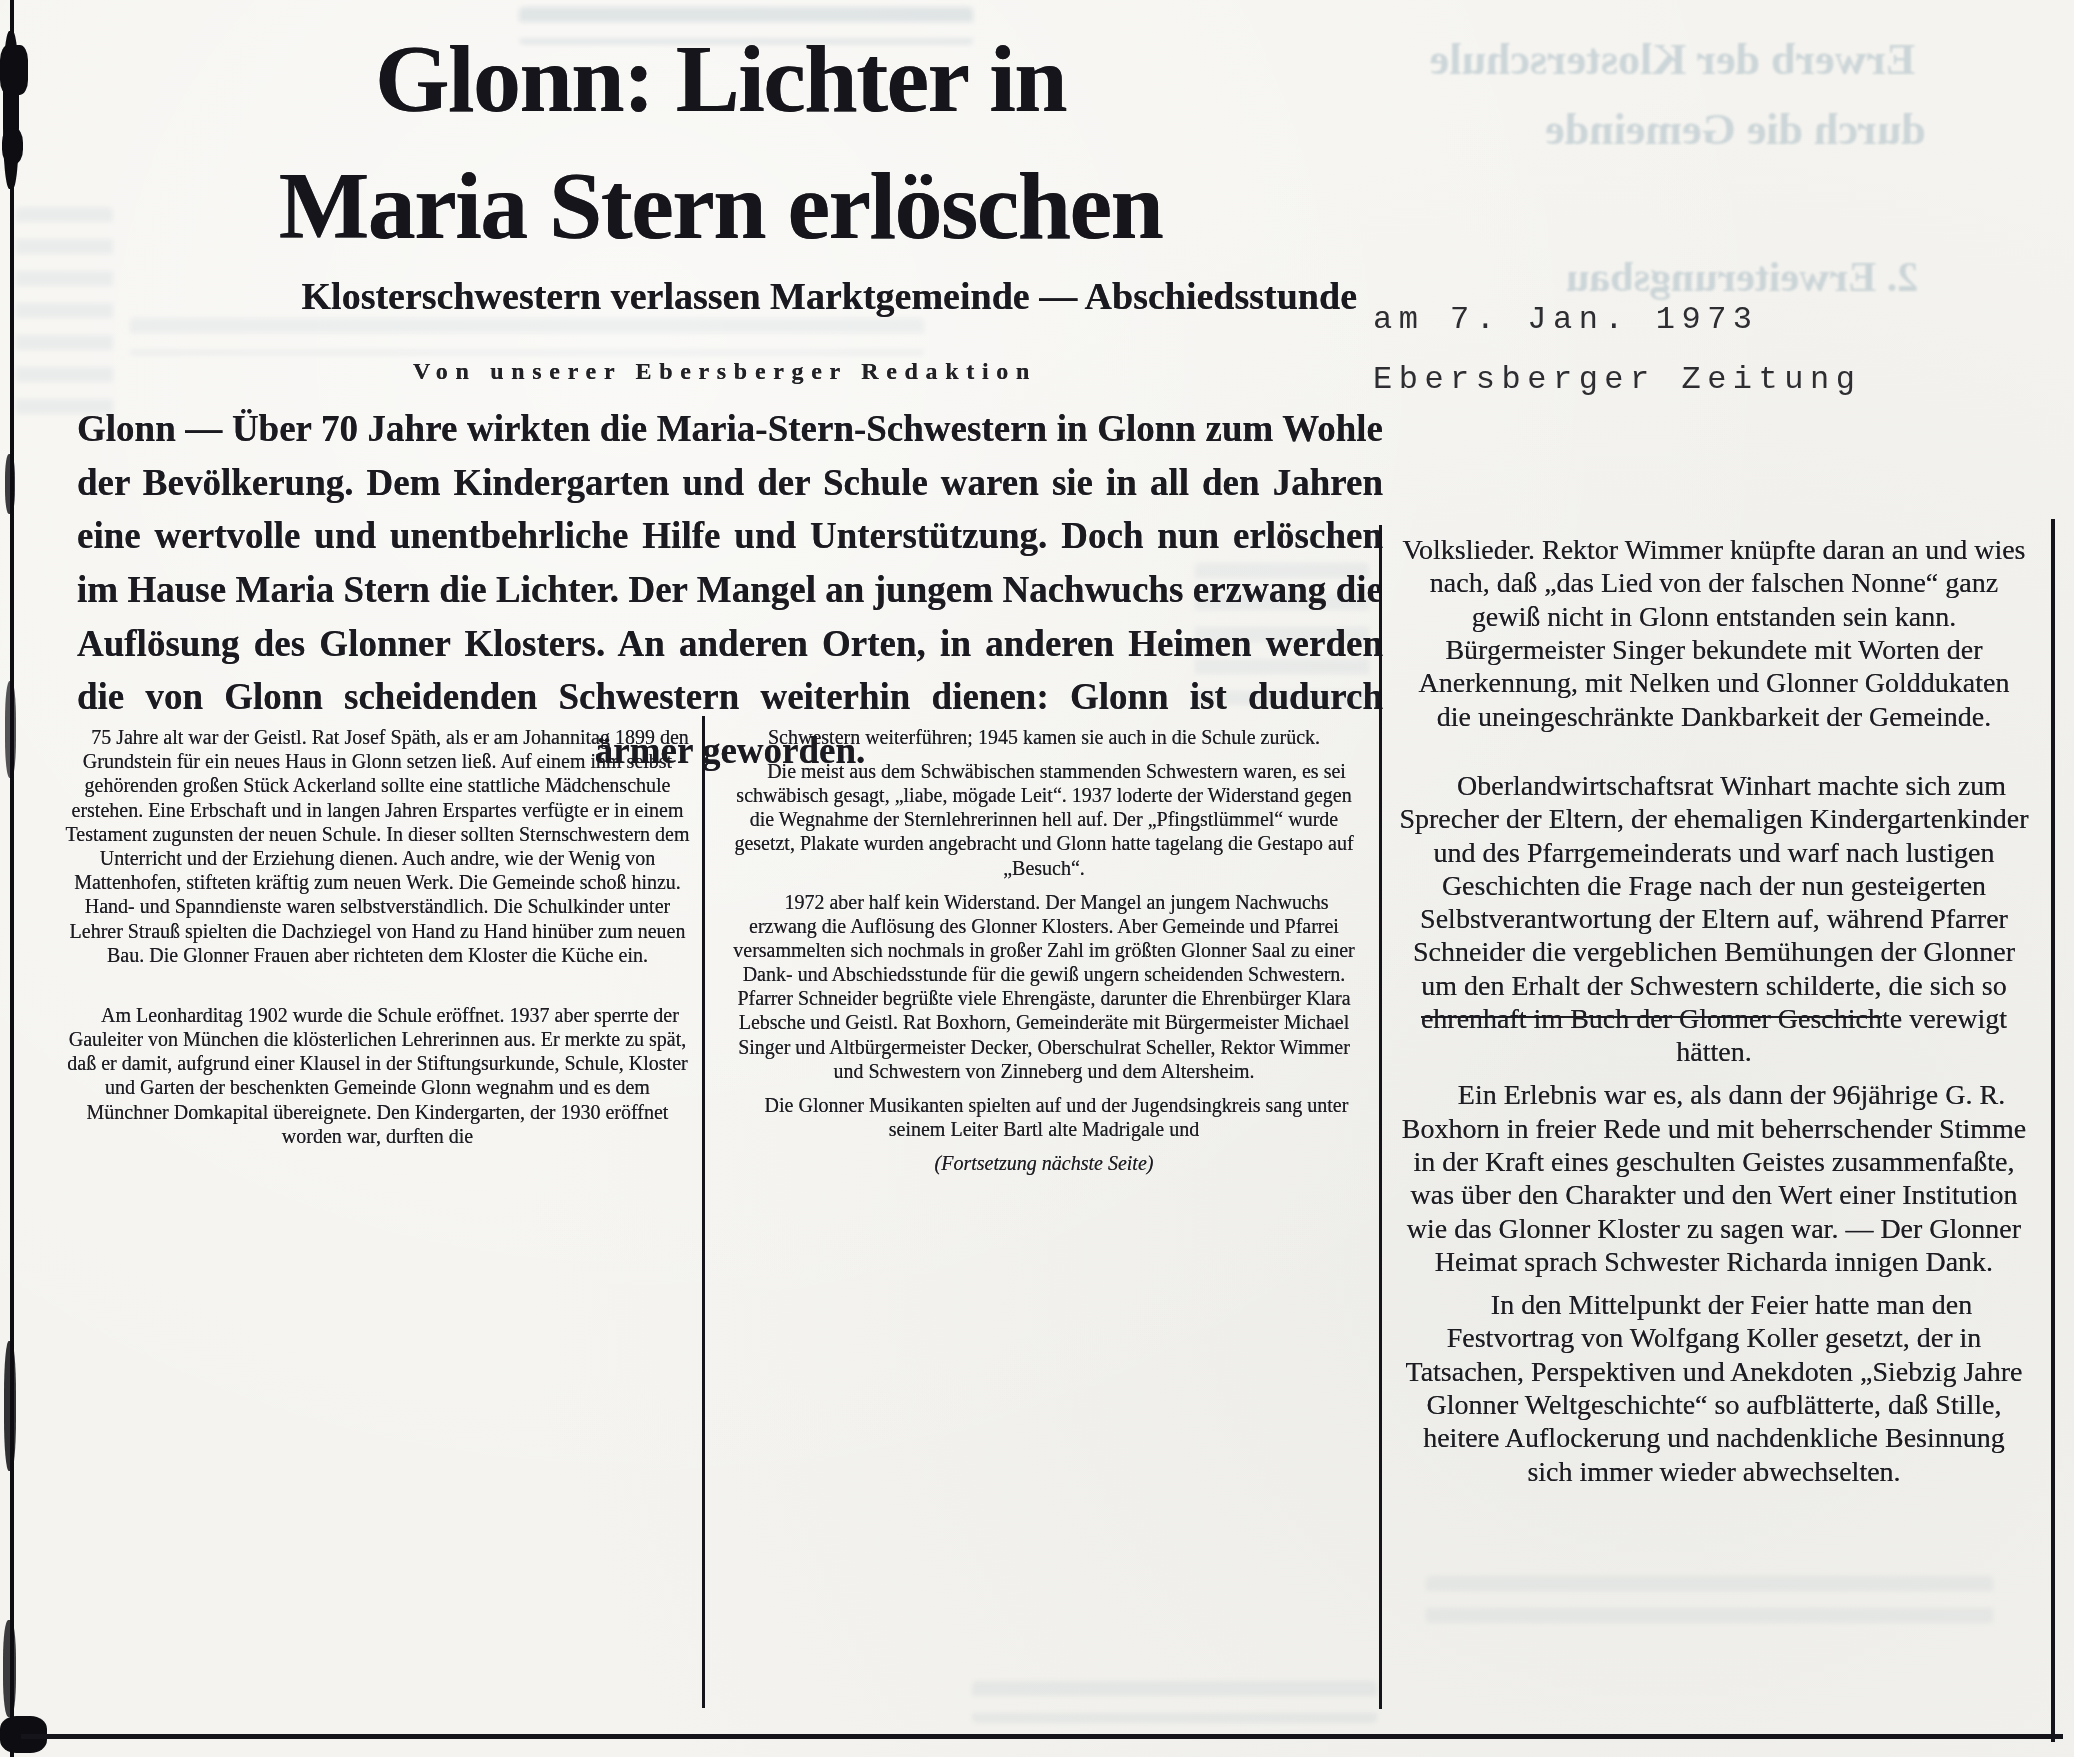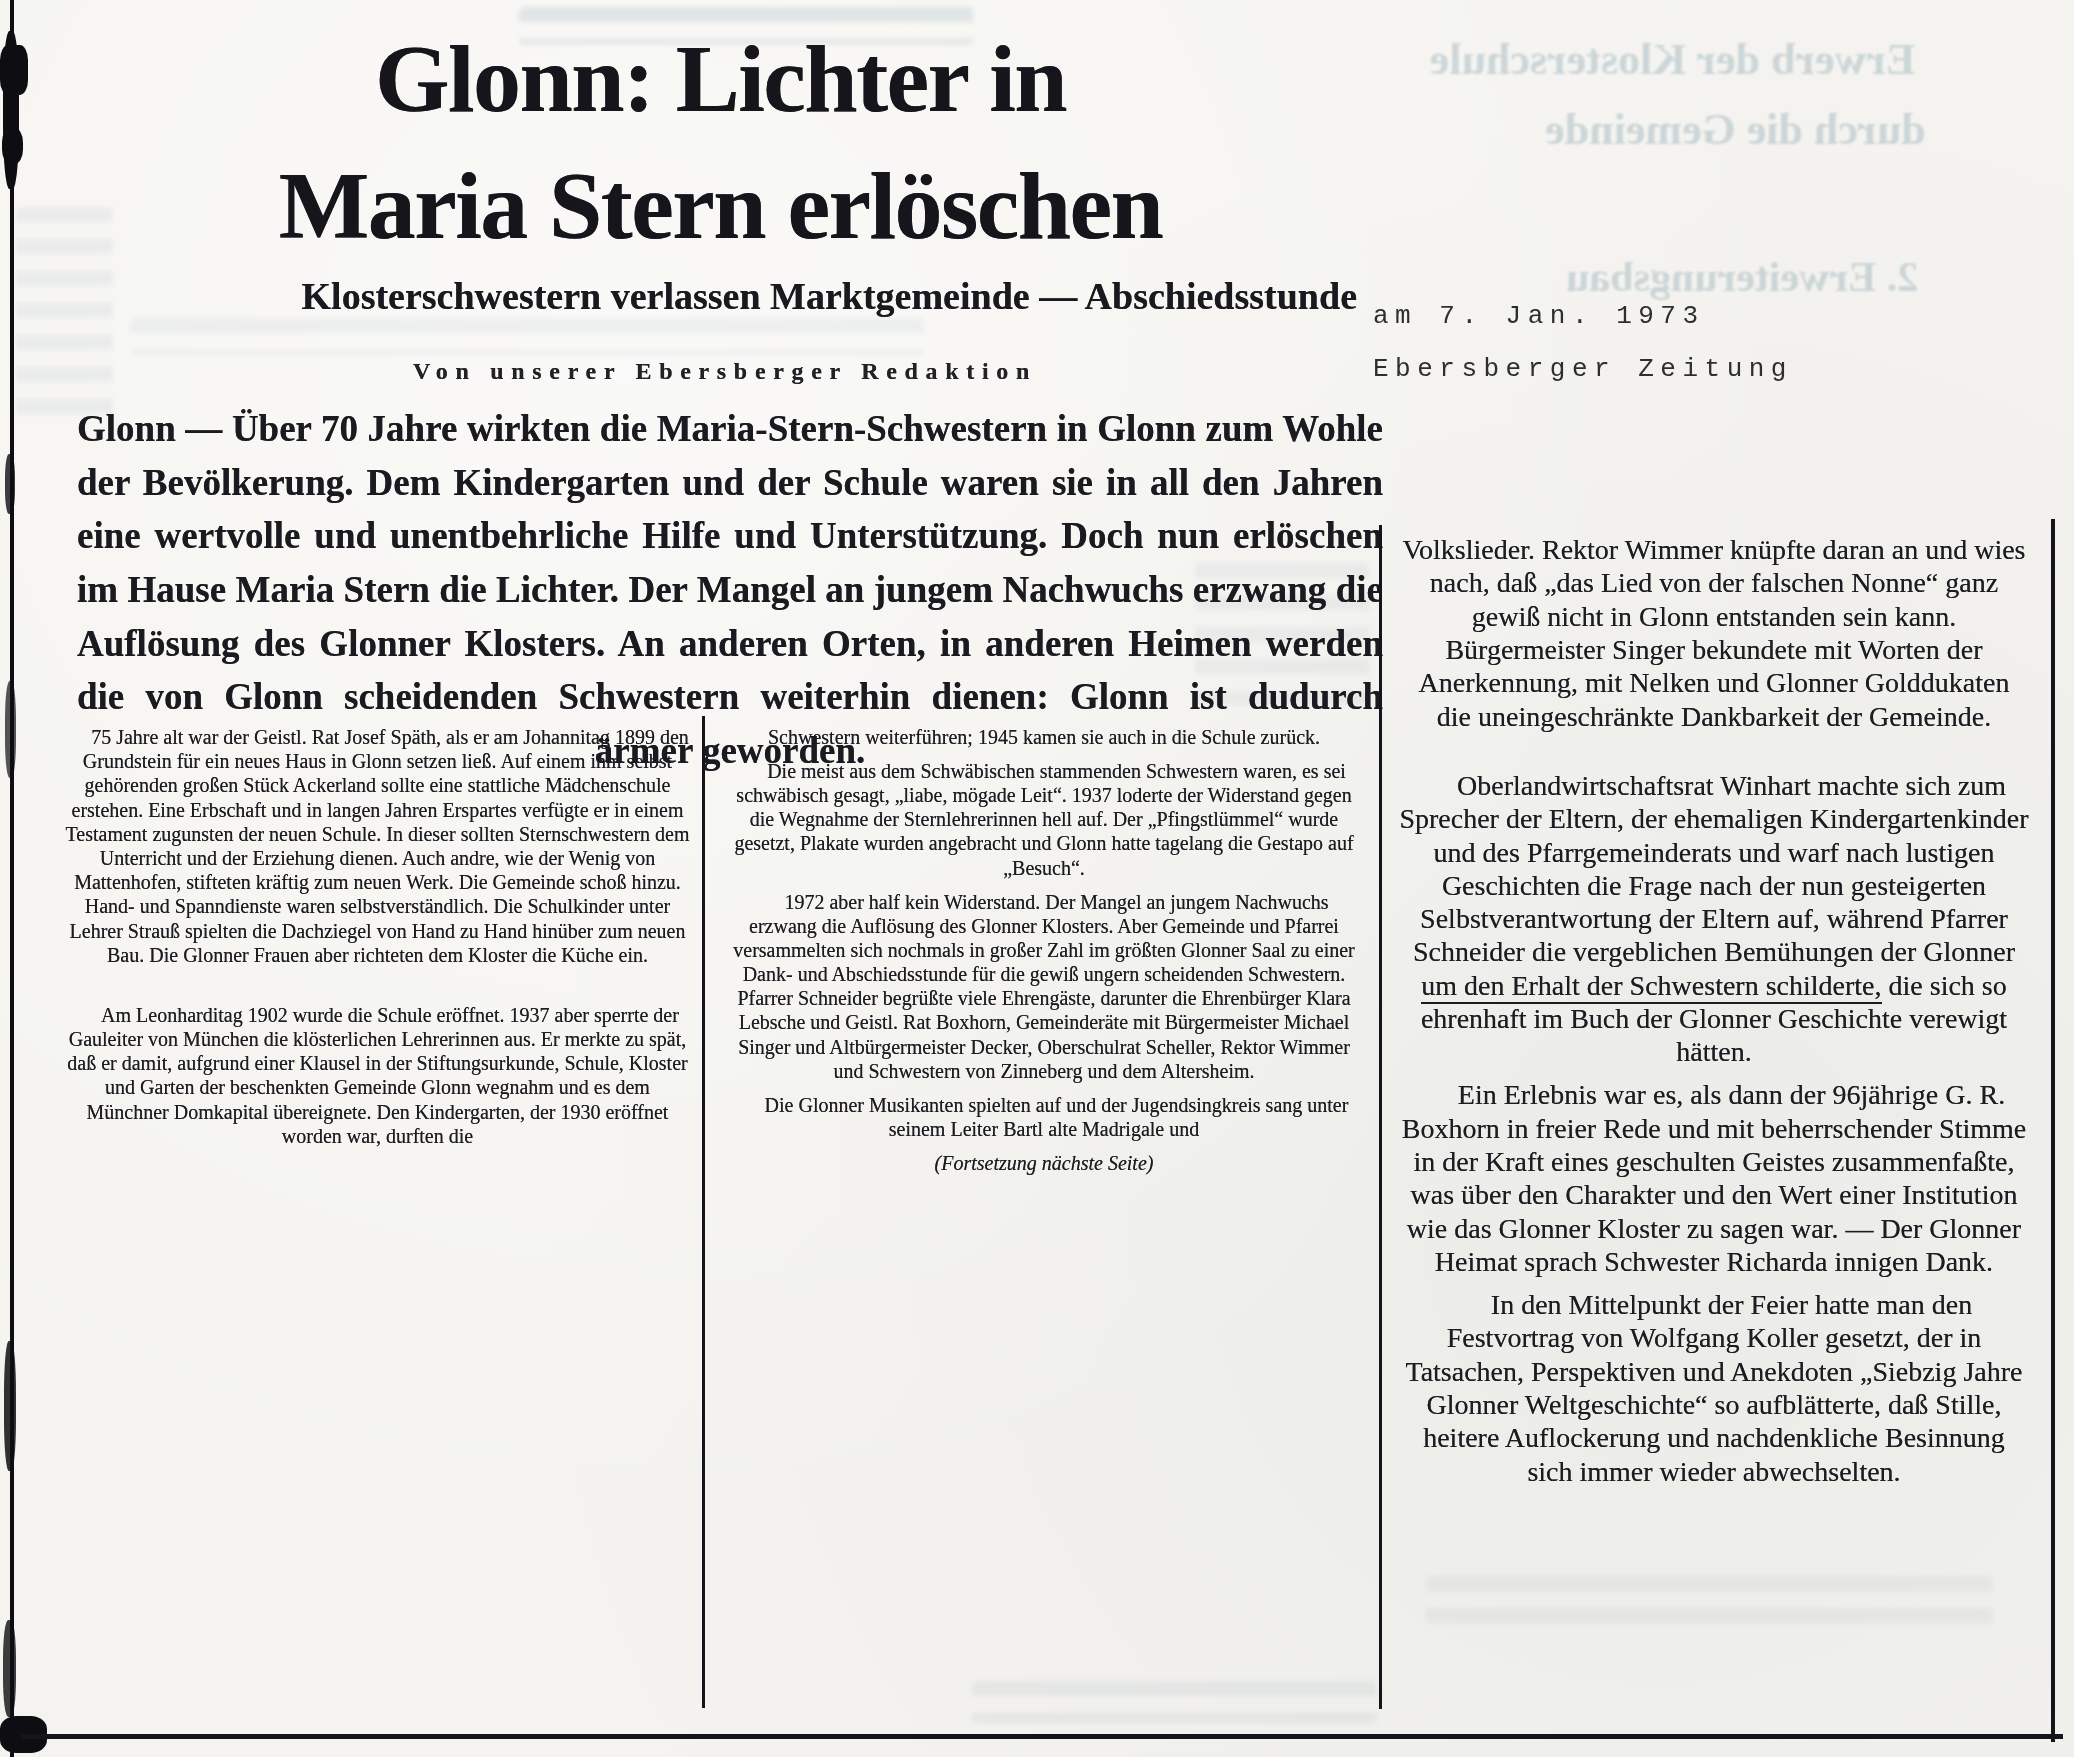--- a/index.html
+++ b/index.html
@@ -39,38 +39,38 @@
   .headline{position:absolute;left:113px;top:16px;width:1215px;text-align:center;
     font-weight:bold;font-size:96px;line-height:1.32;letter-spacing:-1.6px;color:#16151b;}
   .subheadline{position:absolute;left:93px;top:274px;width:1264px;text-align:right;
     font-weight:bold;font-size:38px;color:#1a191f;}
   .byline{position:absolute;left:93px;top:358px;width:1264px;text-align:center;
     font-weight:bold;font-size:24px;letter-spacing:0.32em;color:#222126;}
 
   
   .typed{position:absolute;left:1373px;top:301px;width:616px;
     font-family:"Liberation Mono","DejaVu Sans Mono",monospace;
-    font-size:26px;color:#2e2d31;letter-spacing:6.5px;white-space:nowrap;}
+    font-size:32px;color:#2e2d31;letter-spacing:6.5px;white-space:nowrap;}
   .typed .t2{margin-top:23px;}
 
   
   .lead{position:absolute;left:77px;top:402px;width:1306px;
     font-weight:bold;font-size:37px;line-height:1.45;
     text-align:justify;text-align-last:center;color:#1b1a20;}
 
   
   .col{position:absolute;font-size:20px;line-height:1.21;text-align:justify;color:#1d1c22;}
   .col-1{left:63px;top:725px;width:629px;}
   .col-2{left:728px;top:725px;width:632px;}
   .col-3{left:1398px;top:533px;width:632px;font-size:28px;line-height:1.19;}
   .col p{margin:0;text-align:center;}
   .col p.indent{text-indent:1.25em;}
   .col p + p{margin-top:9.7px;}
   .col p.gap-lg{margin-top:36px;}
-  .underline-phrase{border-bottom:2.4px solid #1d1c20;padding-bottom:1px;}
+  .underline-phrase{border-bottom:2.4px solid #1d1c20;padding-bottom:15px;}
   .continuation{margin-top:14.6px;font-style:italic;text-align:center;text-align-last:center;}
 
   
   .bleed{position:absolute;font-weight:bold;color:rgba(130,158,172,0.35);
     transform:scaleX(-1);filter:blur(1.3px);text-align:center;white-space:nowrap;}
   .bleed.l1{left:1377px;top:34px;width:591px;font-size:44px;}
   .bleed.l2{left:1523px;top:104px;width:425px;font-size:44px;}
   .bleed.l3{left:1519px;top:253px;width:446px;font-size:42px;}
 
   .smudge{position:absolute;border-radius:4.9px;

